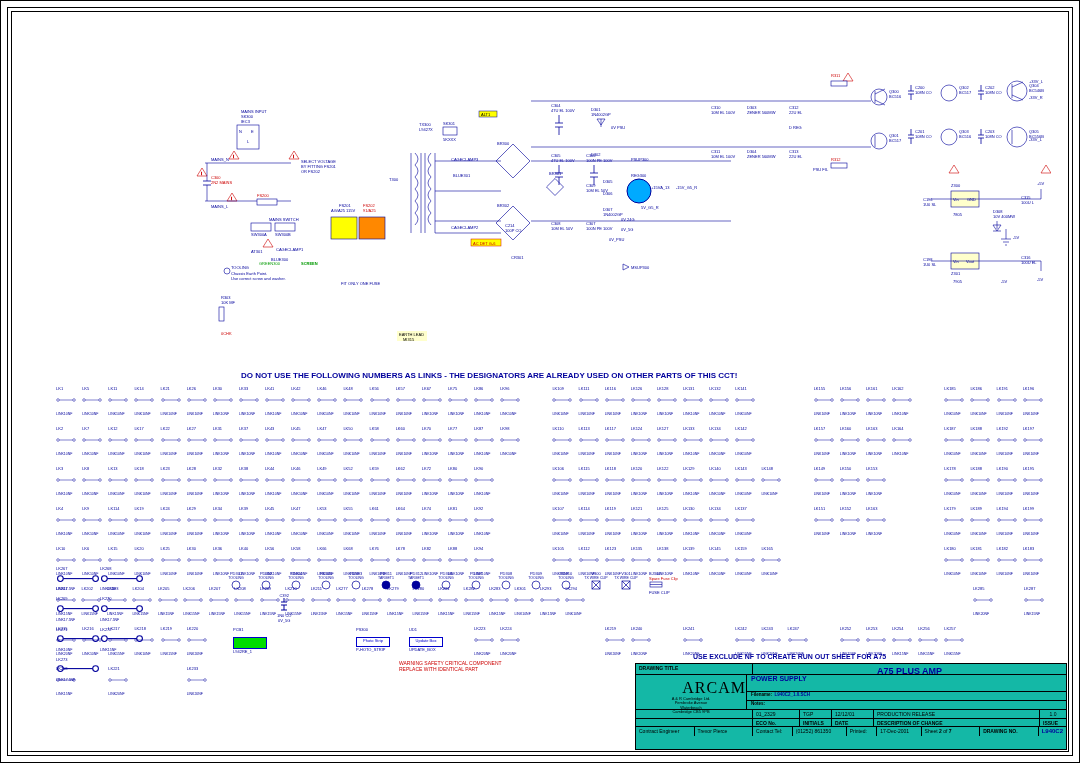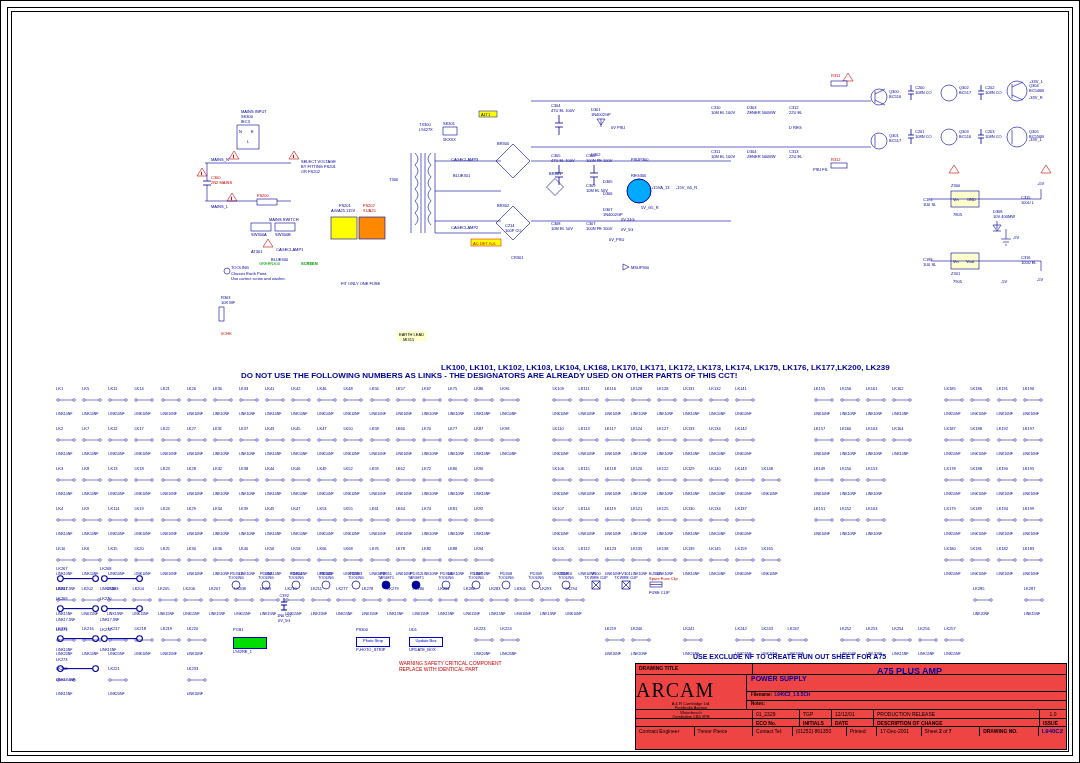--- a/index.html
+++ b/index.html
@@ -1,26 +1,26 @@
 <!DOCTYPE html>
 <html><head>
 <meta charset="utf-8">
 <style>
   html,body{margin:0;padding:0;width:1080px;height:763px;background:#fff;font-family:Arial,Helvetica,sans-serif;font-size:6px;overflow:hidden}
   .page{position:relative;width:1080px;height:763px;border:1px solid #000;box-sizing:border-box}
   .inner{position:absolute;top:6px;left:6px;right:6px;bottom:6px;border:0.5px solid #000}
   .inner2{position:absolute;top:3px;left:3px;right:3px;bottom:3px;border:0.5px solid #000}
   
-  .title-block{position:absolute;right:12px;bottom:12px;width:430px;height:85px;border:0.5px solid #000;background:#ef4444;z-index:5}
+  .title-block{position:absolute;right:12px;bottom:12px;width:430px;height:85px;border:0.5px solid #000;background:#14b8a6;z-index:5}
   .tb-row{border-bottom:0.5px solid #000;display:flex}
   .tb-cell{border-right:0.5px solid #000;padding:1px 3px;font-size:5px}
   .dr-title{font-size:5px;font-weight:bold}
   .product{font-size:9px;font-weight:bold;color:#00009c;text-align:center;padding:2px}
   .subtitle{font-size:7px;font-weight:bold;color:#00009c;padding-left:4px}
-  .logo{font-family:"Times New Roman",serif;font-size:20px;letter-spacing:1px;text-align:left;font-weight:500}
+  .logo{font-family:"Times New Roman",serif;font-size:16px;letter-spacing:1px;text-align:right;font-weight:500}
   .logo-cell{width:110px;border-right:0.5px solid #000;padding:4px 0}
   
   .warn1{position:absolute;left:240px;top:370px;font-size:8px;font-weight:bold;color:#00009c}
   .warn2{position:absolute;left:440px;top:362px;font-size:8px;font-weight:bold;color:#00009c}
   .excl1{position:absolute;left:692px;top:652px;font-size:7px;font-weight:bold;color:#00009c}
   .excl2{position:absolute;left:692px;top:662px;font-size:7px;font-weight:bold;color:#00009c}
   .safety{position:absolute;left:398px;top:660px;font-size:5px;color:#c00;line-height:1.1}
   
   .schem{position:absolute;left:170px;top:60px;width:880px;height:280px}
   .schem svg{width:100%;height:100%}
@@ -46,21 +46,20 @@
 </style>
 </head>
 <body>
 
 <div class="page">
   <div class="inner">
   <div class="inner2"></div>
   </div>
 
   <div class="warn1">DO NOT USE THE FOLLOWING NUMBERS AS LINKS - THE DESIGNATORS ARE ALREADY USED  ON OTHER PARTS OF THIS CCT!</div>
-  <div class="warn2">LK100, LK101, LK102, LK103, LK104, LK168, LK170, LK171, LK172, LK173, LK174, LK175, LK176, LK177,LK200, LK239</div>
   <div class="excl1">USE EXCLUDE NF TO CREATE RUN OUT SHEET FOR A75</div>
   <div class="excl2">USE EXCLUDE A65 TO CREATE RUN OUT SHEET FOR A65</div>
   <div class="safety">
     <span>WARNING SAFETY CRITICAL COMPONENT</span><br><span>REPLACE WITH IDENTICAL PART</span>
   </div>
 
   <div class="title-block">
     <div class="tb-row" style="height:10px">
       <div class="tb-cell dr-title" style="width:110px">DRAWING TITLE</div>
       <div class="tb-cell product" style="flex:1;border-right:none">A75 PLUS AMP</div>

